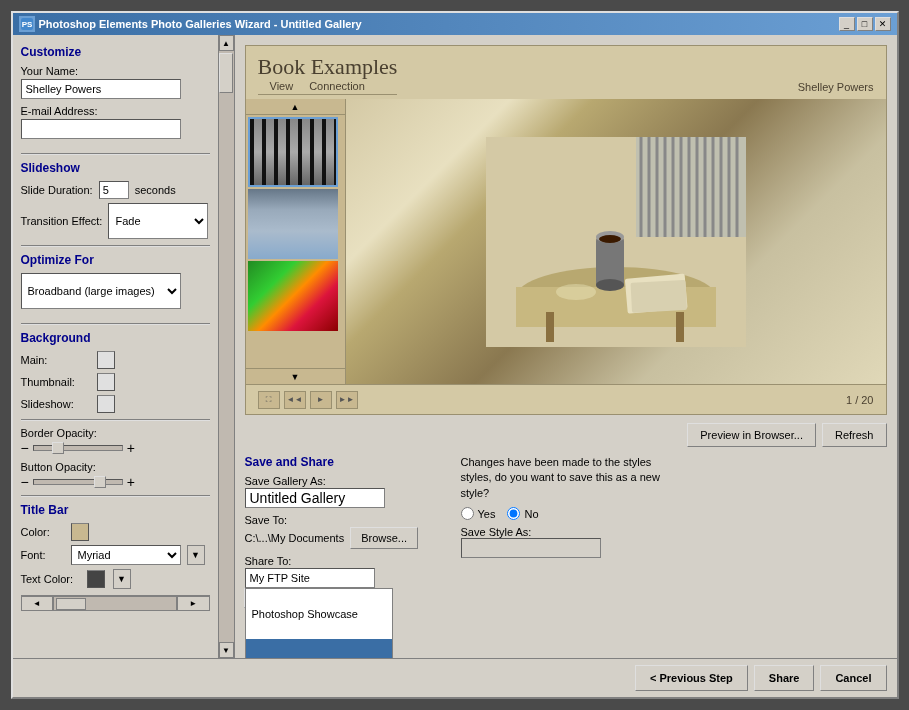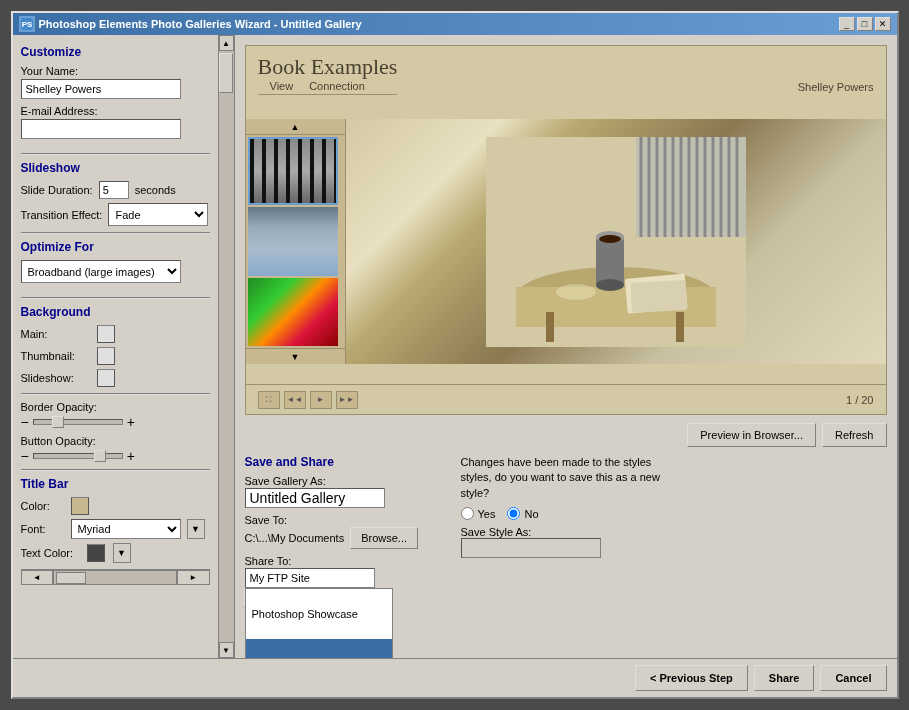--- a/index.html
+++ b/index.html
@@ -114,21 +114,21 @@
       width: 30px;
       height: 18px;
       border: 1px solid #808080;
       border-top: 1px solid #555;
       border-left: 1px solid #555;
       background: white;
       padding: 1px 3px;
       font-size: 11px;
     }
     .select-box {
-      height: 23px;
+      height: 36px;
       border: 1px solid #808080;
       border-top: 1px solid #555;
       border-left: 1px solid #555;
       background: white;
       font-size: 11px;
       padding: 0 2px;
     }
     .select-wide { width: 160px; }
     .select-medium { width: 100px; }
     .divider {
@@ -198,21 +198,20 @@
       overflow: hidden;
     }
     
     .gallery-container {
       background: #d4c9a5;
       border: 1px solid #9a9070;
       flex-shrink: 0;
       height: 370px;
       display: flex;
       flex-direction: column;
-      gap: 20px;
     }
     .gallery-header {
       padding: 8px 12px 4px;
       display: flex;
       justify-content: space-between;
       align-items: flex-start;
     }
     .gallery-title {
       font-size: 22px;
       color: #4a4030;

